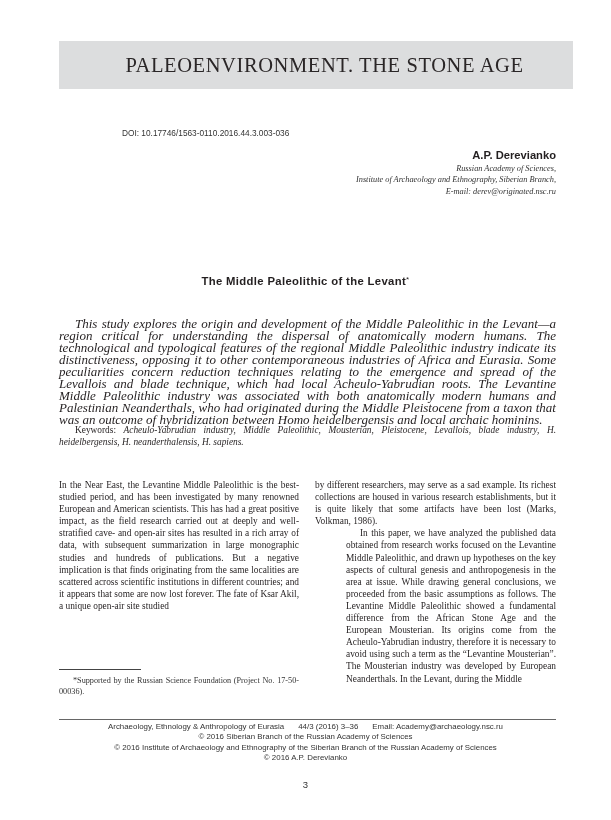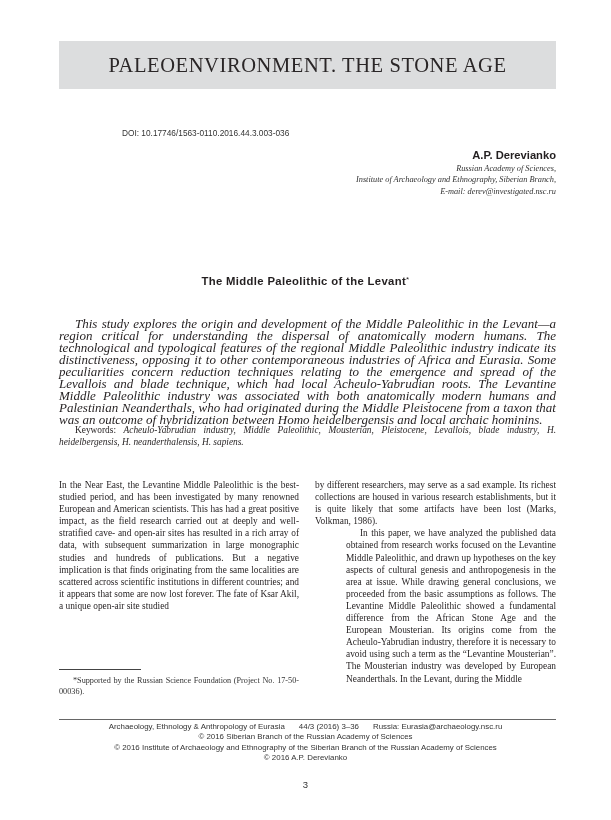--- a/index.html
+++ b/index.html
@@ -1,20 +1,20 @@
 <!DOCTYPE html>
 <html><head>
 <meta charset="utf-8">
 <style>
   html, body { margin: 0; padding: 0; background: #ffffff; }
   body { width: 611px; height: 820px; position: relative; overflow: hidden; color: #231f20; }
   .band {
     position: absolute; left: 59px; top: 41px; width: 497px; height: 48px;
     background: #dcddde;
-    display: flex; align-items: center; justify-content: center;
+    display: flex; align-items: center; justify-content: center; padding-left: 17px;
   }
   .band-title {
     font-family: "Liberation Serif", serif; font-size: 20.5px; letter-spacing: 0.6px;
     color: #2a2627; white-space: nowrap;
   }
   .doi {
     position: absolute; left: 74px; top: 128px;
     font-family: "Liberation Sans", sans-serif; font-size: 8.3px; color: #333; padding-left: 48px;
   }
   .author-block {
@@ -70,21 +70,21 @@
 <div class="band">
   <span class="band-title">PALEOENVIRONMENT. THE STONE AGE</span>
 </div>
 
 <div class="doi">DOI: 10.17746/1563-0110.2016.44.3.003-036</div>
 
 <div class="author-block">
   <div class="author-name">A.P. Derevianko</div>
   <div class="aff-line">Russian Academy of Sciences,</div>
   <div class="aff-line">Institute of Archaeology and Ethnography, Siberian Branch,</div>
-  <div class="aff-line">E-mail: derev@investigated.nsc.ru</div>
+  <div class="aff-line">E-mail: derev@originated.nsc.ru</div>
 </div>
 
 <div class="title"><span>The Middle Paleolithic of the Levant</span><sup>*</sup></div>
 
 <p class="abstract">This study explores the origin and development of the Middle Paleolithic in the Levant—a region critical for understanding the dispersal of anatomically modern humans. The technological and typological features of the regional Middle Paleolithic industry indicate its distinctiveness, opposing it to other contemporaneous industries of Africa and Eurasia. Some peculiarities concern reduction techniques relating to the emergence and spread of the Levallois and blade technique, which had local Acheulo-Yabrudian roots. The Levantine Middle Paleolithic industry was associated with both anatomically modern humans and Palestinian Neanderthals, who had originated during the Middle Pleistocene from a taxon that was an outcome of hybridization between Homo heidelbergensis and local archaic hominins.</p>
 
 <p class="keywords"><span>Keywords:</span> <span class="kw-list">Acheulo-Yabrudian industry, Middle Paleolithic, Mousterian, Pleistocene, Levallois, blade industry, H. heidelbergensis, H. neanderthalensis, H. sapiens.</span></p>
 
 <div class="col col-left">
   <p class="para">In the Near East, the Levantine Middle Paleolithic is the best-studied period, and has been investigated by many renowned European and American scientists. This has had a great positive impact, as the field research carried out at deeply and well-stratified cave- and open-air sites has resulted in a rich array of data, with subsequent summarization in large monographic studies and hundreds of publications. But a negative implication is that finds originating from the same localities are scattered across scientific institutions in different countries; and it appears that some are now lost forever. The fate of Ksar Akil, a unique open-air site studied</p>
@@ -94,20 +94,20 @@
 <p class="footnote">*Supported by the Russian Science Foundation (Project No. 17-50-00036).</p>
 
 <div class="col col-right">
   <p class="para">by different researchers, may serve as a sad example. Its richest collections are housed in various research establishments, but it is quite likely that some artifacts have been lost (Marks, Volkman, 1986).</p>
   <p class="para indent">In this paper, we have analyzed the published data obtained from research works focused on the Levantine Middle Paleolithic, and drawn up hypotheses on the key aspects of cultural genesis and anthropogenesis in the area at issue. While drawing general conclusions, we proceeded from the basic assumptions as follows. The Levantine Middle Paleolithic showed a fundamental difference from the African Stone Age and the European Mousterian. Its origins come from the Acheulo-Yabrudian industry, therefore it is necessary to avoid using such a term as the “Levantine Mousterian”. The Mousterian industry was developed by European Neanderthals. In the Levant, during the Middle</p>
 </div>
 
 <div class="foot-rule"></div>
 <div class="footer">
   <div>
-    <span>Archaeology, Ethnology &amp; Anthropology of Eurasia</span><span class="sep"></span><span>44/3 (2016) 3–36</span><span class="sep"></span><span>Russia: Eurasia@archaeology.nsc.ru</span>
+    <span>Archaeology, Ethnology &amp; Anthropology of Eurasia</span><span class="sep"></span><span>44/3 (2016) 3–36</span><span class="sep"></span><span>Email: Academy@archaeology.nsc.ru</span>
   </div>
   <div>© 2016 Siberian Branch of the Russian Academy of Sciences</div>
   <div>© 2016 Institute of Archaeology and Ethnography of the Siberian Branch of the Russian Academy of Sciences</div>
   <div>© 2016 A.P. Derevianko</div>
 </div>
 
 <div class="page-num">3</div>
 
 </body></html>

